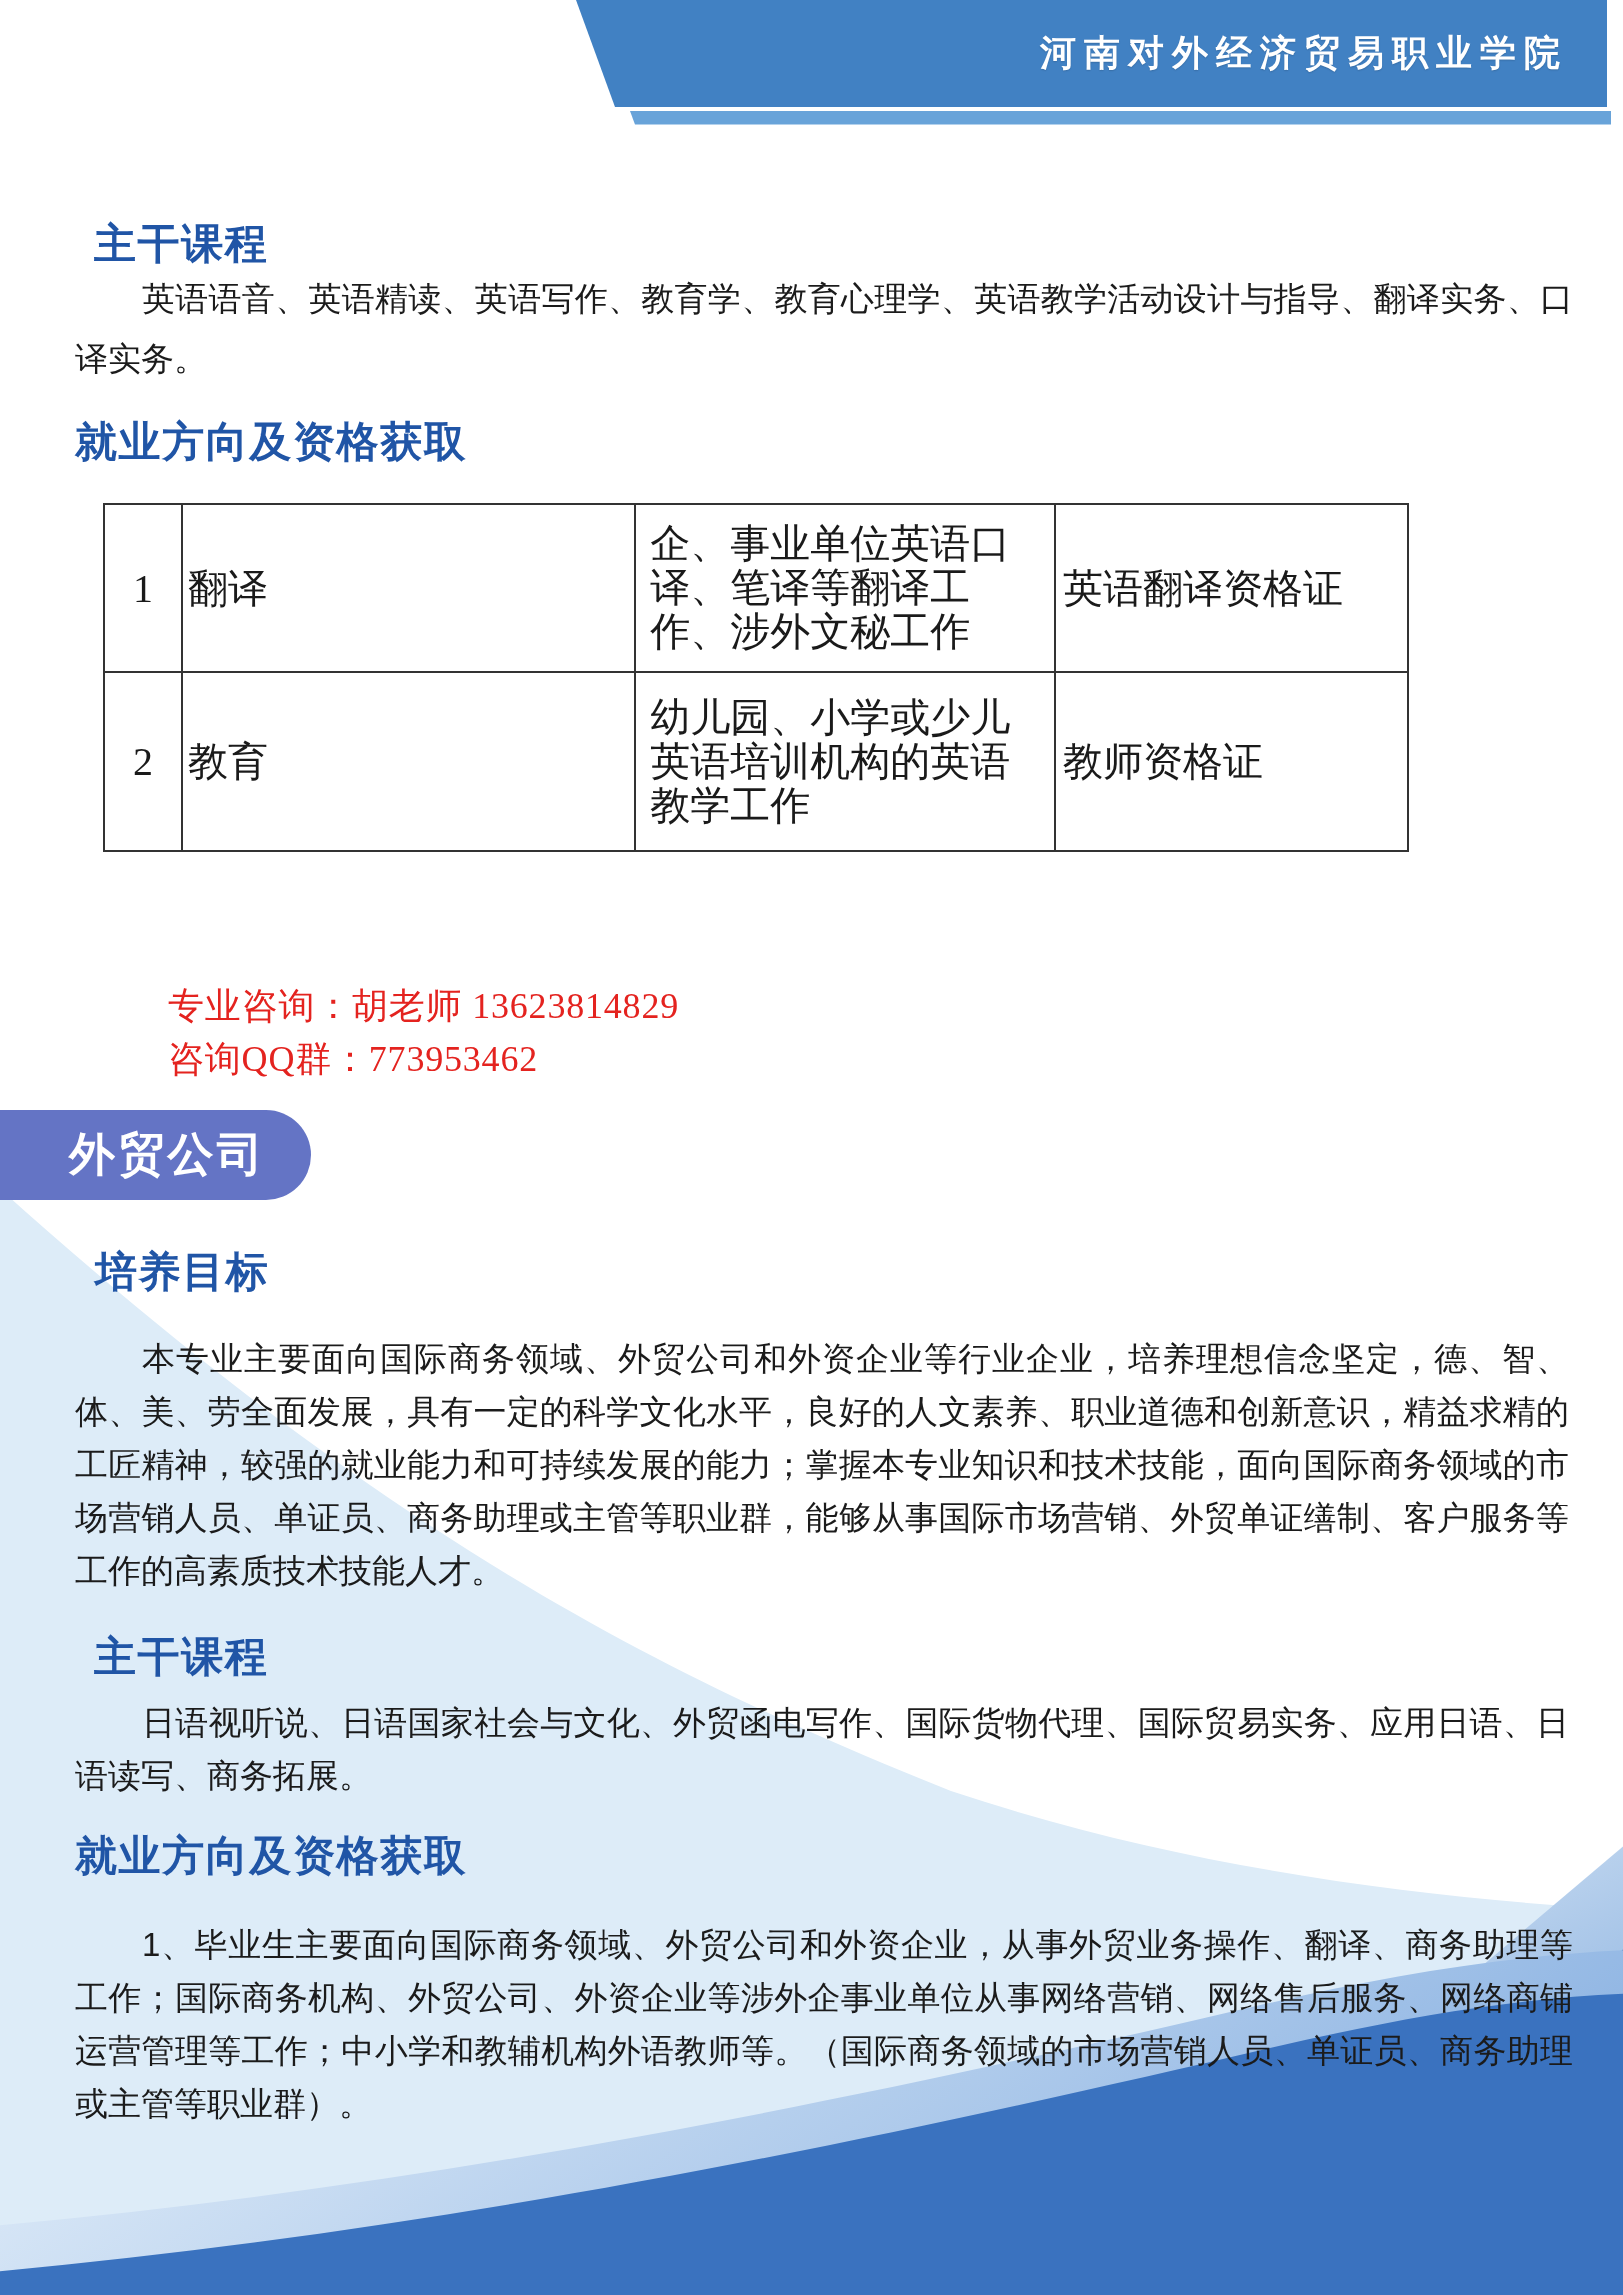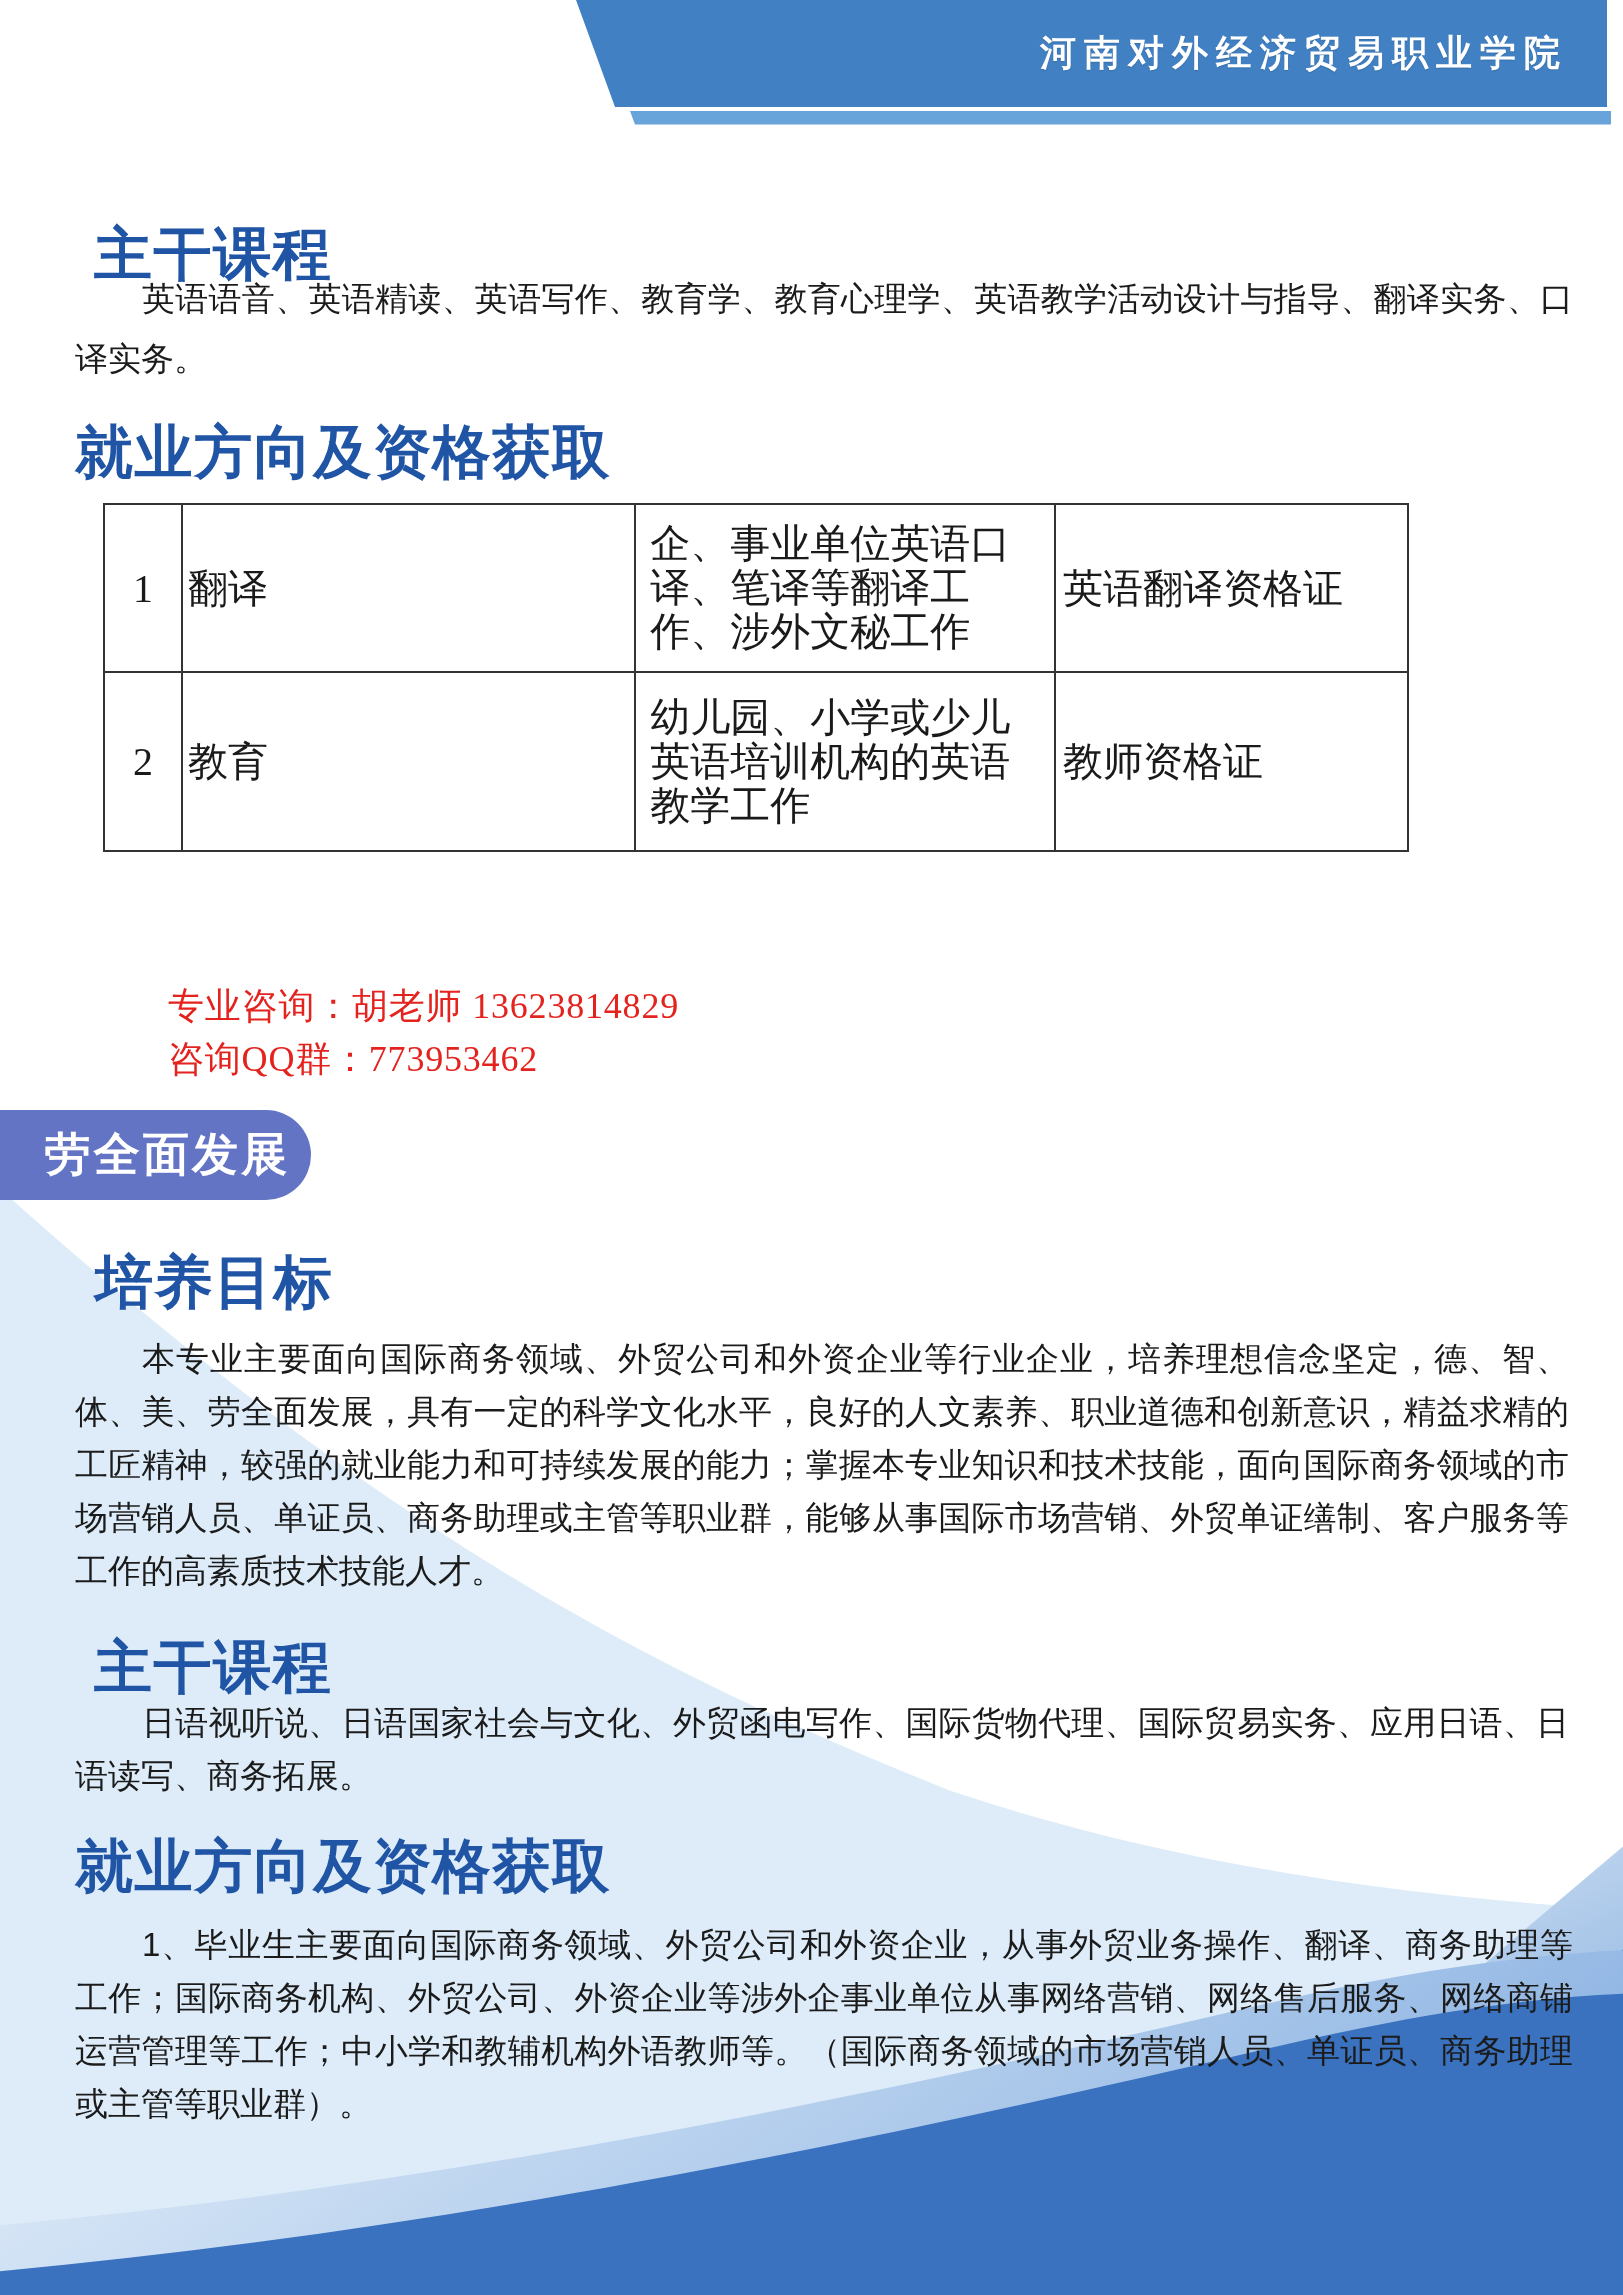--- a/index.html
+++ b/index.html
@@ -26,21 +26,21 @@
   }
   .banner-strip{
     position:absolute;left:0;top:111px;width:1623px;height:13.5px;z-index:3;
     background:#68a3d9;
     clip-path:polygon(630px 0,1611px 0,1611px 13.5px,635px 13.5px);
   }
 
   
   .heading{
     position:absolute;z-index:4;
-    color:#2055a6;font-weight:bold;font-size:58px;letter-spacing:1.6px;
+    color:#2055a6;font-weight:bold;font-size:42px;letter-spacing:1.6px;
   }
   .body-par{
     position:absolute;z-index:4;
     color:#1b1b1b;font-size:33px;
     text-align:justify;text-justify:inter-ideograph;
     word-break:break-all;line-break:strict;
     text-indent:67px;
   }
 
   
@@ -145,21 +145,21 @@
     </tr>
   </tbody>
     </table>
 
   <div class="contact">
     <div>专业咨询：胡老师 13623814829</div>
     <div>咨询QQ群：773953462</div>
   </div>
 
   <div class="badge">
-    <span class="badge-text">劳全面发展</span>
+    <span class="badge-text">外贸公司</span>
   </div>
 
   <div class="heading" style="left:95px;top:1244px;font-family:Liberation Serif, serif;">培养目标</div>
 
   <div class="body-par" style="left:75px;top:1332px;width:1494px;line-height:53px;">本专业主要面向国际商务领域、外贸公司和外资企业等行业企业，培养理想信念坚定，德、智、体、美、劳全面发展，具有一定的科学文化水平，良好的人文素养、职业道德和创新意识，精益求精的工匠精神，较强的就业能力和可持续发展的能力；掌握本专业知识和技术技能，面向国际商务领域的市场营销人员、单证员、商务助理或主管等职业群，能够从事国际市场营销、外贸单证缮制、客户服务等工作的高素质技术技能人才。</div>
 
   <div class="heading" style="left:94px;top:1629px;">主干课程</div>
 
   <div class="body-par" style="left:75px;top:1696px;width:1494px;line-height:53px;">日语视听说、日语国家社会与文化、外贸函电写作、国际货物代理、国际贸易实务、应用日语、日语读写、商务拓展。</div>
 

